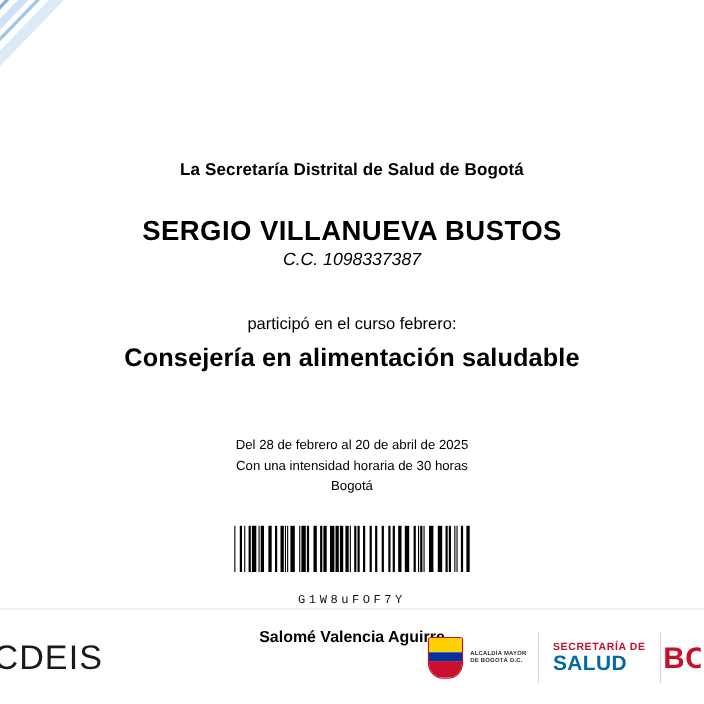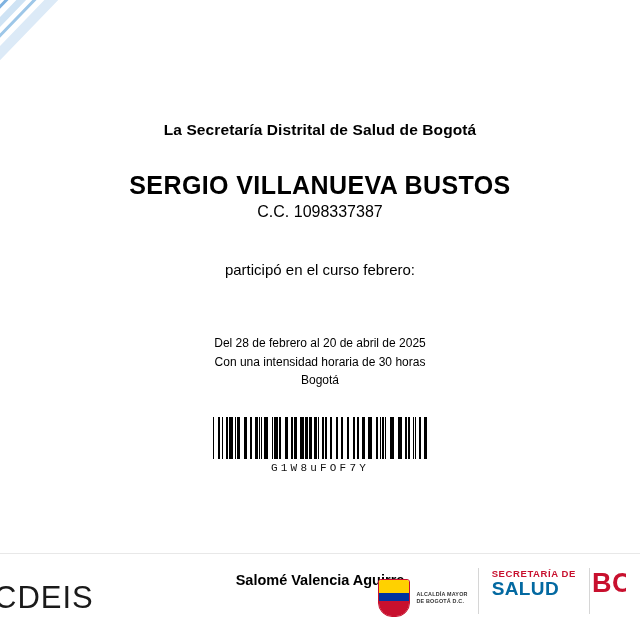--- a/index.html
+++ b/index.html
@@ -46,37 +46,39 @@
     top: 118px;
     text-align: center;
     color: #000000;
   }
 
   .line-issuer {
     font-size: 15.5px;
     font-weight: bold;
     letter-spacing: 0.1px;
     line-height: 1.5;
+    margin-top: 25px;
   }
   .line-certifies {
     font-size: 14px;
     font-weight: bold;
     margin-top: 2px;
   }
 
   .recipient-name {
     font-size: 25px;
     font-weight: bold;
     letter-spacing: 0.4px;
     margin-top: 30px;
   }
   .recipient-id {
     font-size: 16px;
     font-weight: normal;
     margin-top: 3px;
+    font-style: italic;
   }
 
   .participation-line {
     font-size: 15px;
     margin-top: 40px;
   }
   .course-title {
     font-size: 23px;
     font-weight: bold;
     margin-top: 9px;
@@ -107,21 +109,21 @@
     height: 100%;
   }
   .barcode .gap {
     background: transparent;
     height: 100%;
   }
   .barcode-text {
     font-family: "Liberation Mono", monospace;
     font-size: 11px;
     letter-spacing: 3.2px;
-    margin-top: 3px;
+    margin-top: 20px;
     color: #111;
   }
 
   
   .footer {
     position: absolute;
     left: 0;
     right: 0;
     bottom: 0;
     height: 86px;
@@ -154,24 +156,25 @@
   }
   .signature-role {
     font-size: 12.5px;
     margin-top: 4px;
     letter-spacing: 0.3px;
     color: #000;
   }
 
   .footer-right {
     position: absolute;
-    right: 14px;
+    right: 3px;
     top: 14px;
     height: 60px;
     display: flex;
+    align-items: center;
   }
   .shield-logo {
     display: flex;
     align-items: center;
     gap: 6px;
     padding-right: 10px;
   }
   .shield {
     width: 30px;
     height: 36px;
@@ -254,20 +257,21 @@
   </div>
 
   <div class="content">
 
     <div class="line-issuer">La Secretaría Distrital de Salud de Bogotá</div>
 
     <div class="recipient-name">SERGIO VILLANUEVA BUSTOS</div>
     <div class="recipient-id">C.C. 1098337387</div>
 
     <div class="participation-line">participó en el curso febrero:</div>
+    <div class="course-title">Consejería en alimentación saludable</div>
 
     <div class="details">
       <div>Del 28 de febrero al 20 de abril de 2025</div>
       <div>Con una intensidad horaria de 30 horas</div>
       <div>Bogotá</div>
     </div>
 
     <div class="barcode-block">
       <div class="barcode" id="barcode">
           <div class="bar" style="width: 1px;"></div>

